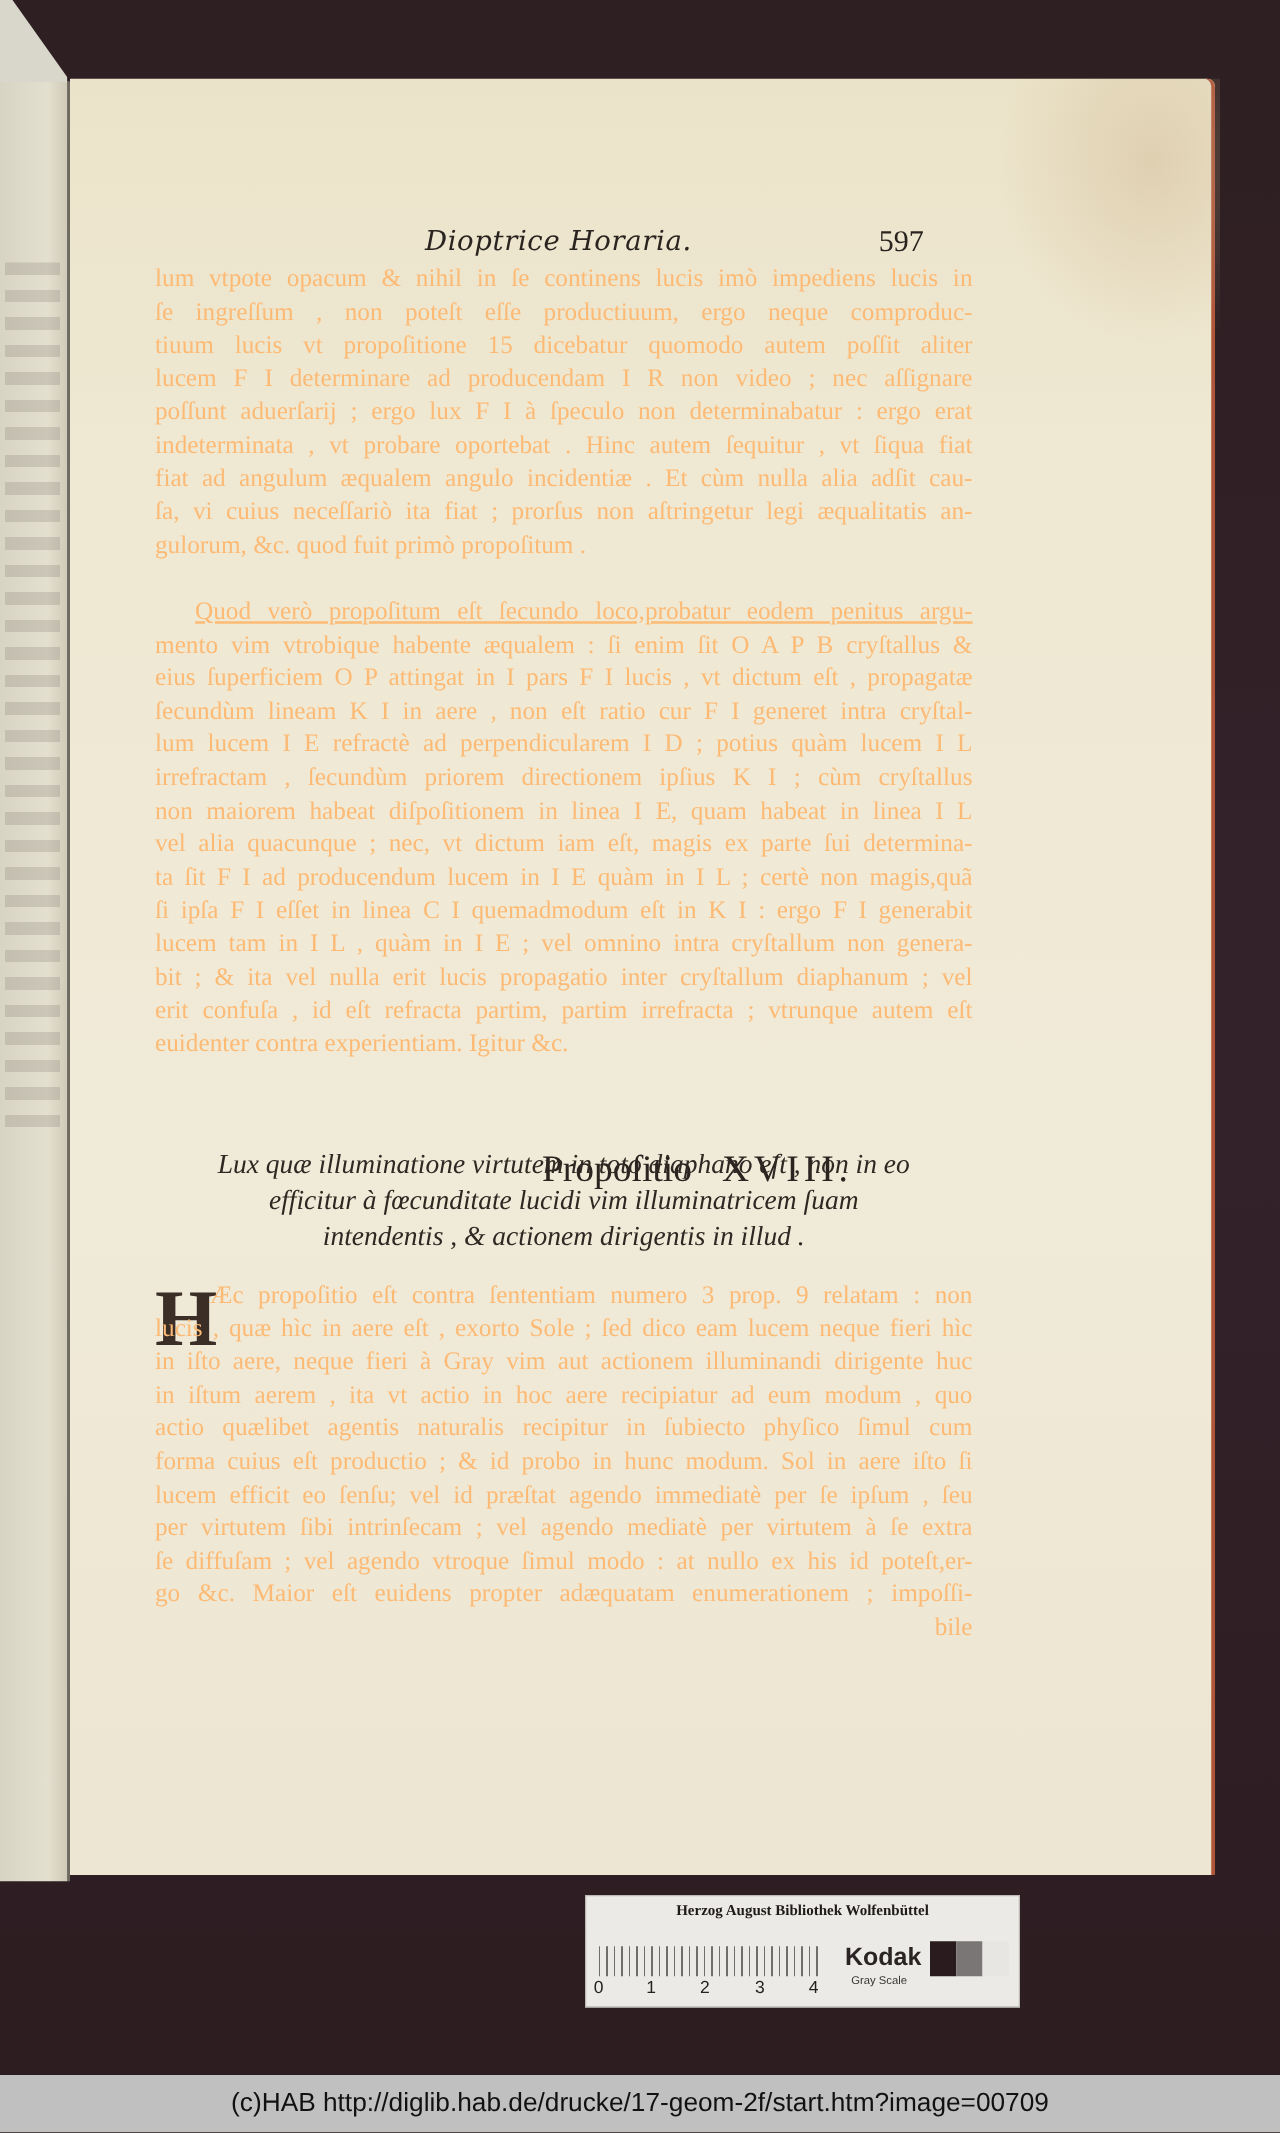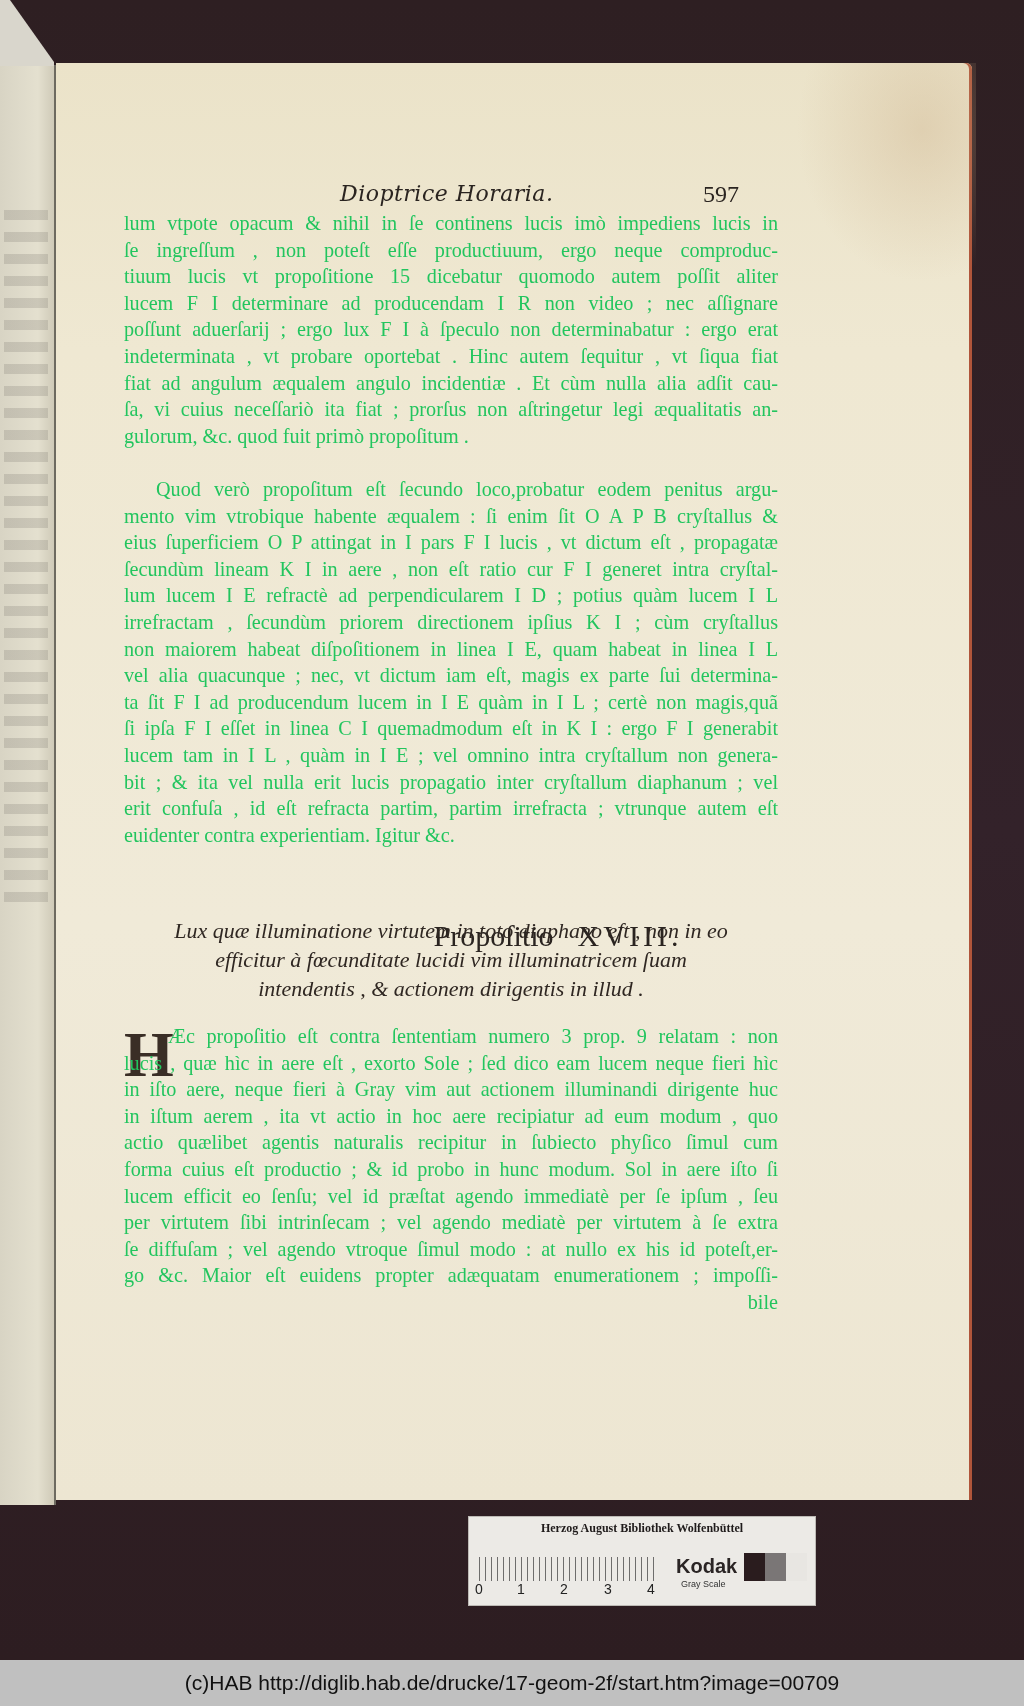--- a/index.html
+++ b/index.html
@@ -41,25 +41,25 @@
     font-family: "DejaVu Serif", serif; font-style: italic; font-size: 22px;
     color: #2a2420; letter-spacing: 0.5px;
   }
   .page-number {
     position: absolute; left: 703px; top: 181px;
     font-size: 24px; color: #2a2420; font-family: "Liberation Serif", serif;
   }
   .body-text {
     position: absolute; left: 124px; width: 654px;
     font-family: "Liberation Serif", serif; font-size: 20.2px; line-height: 26.6px;
-    color: #22c55e; text-align: justify;
+    color: #fdba74; text-align: justify;
   }
   .line { display: block; white-space: nowrap; text-align: justify; text-align-last: justify; height: 26.6px; }
   .line.last { text-align-last: left; }
-  .line.indent { padding-left: 32px; }
+  .line.indent { padding-left: 32px; text-decoration: underline; }
   .line.right { text-align: left; text-align-last: right; }
   .block1 { top: 210px; }
   .block2 { top: 476px; }
   .heading {
     position: absolute; left: 0; width: 1004px; top: 856px; text-align: center;
     font-family: "Liberation Serif", serif; font-size: 30px; color: #2a2420;
   }
   .heading .num { letter-spacing: 4px; margin-left: 24px; }
   .enunciation {
     position: absolute; left: 124px; width: 654px; top: 916px; text-align: center;

